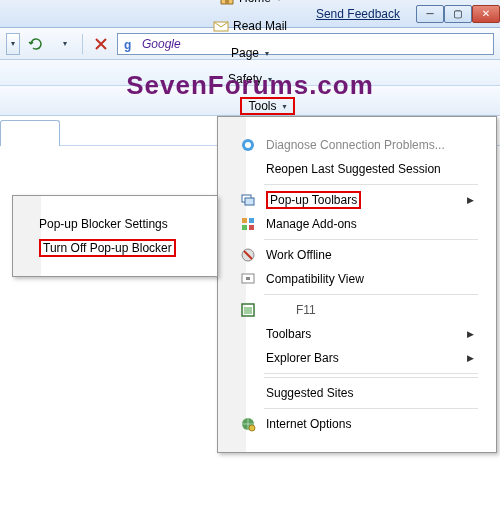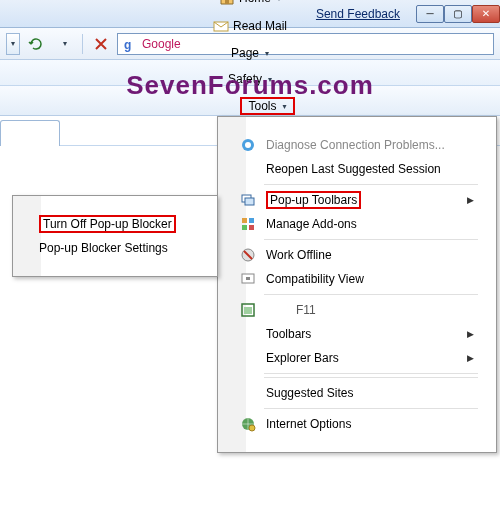--- a/index.html
+++ b/index.html
@@ -11,21 +11,21 @@
   .winbtns { display: flex; gap: 0; }
   .winbtn { width: 28px; height: 18px; border: 1px solid #5a7aa8; background: linear-gradient(#e6f0fb,#cde0f5); display:flex; align-items:center; justify-content:center; font-size:10px; border-radius:2px;}
   .winbtn.close { background: linear-gradient(#e68a7a,#c84a3a); color:#fff; border-color:#a03828;}
   
   
   .navrow { height: 32px; background: linear-gradient(#f8fbff,#e6eef8); border-bottom:1px solid #b8cde6; display:flex; align-items:center; padding:0 6px; gap:4px;}
   .dropbtn { width:14px; height:22px; border:1px solid #9db8d8; background:linear-gradient(#fff,#e0ecf8); display:flex; align-items:center; justify-content:center; font-size:8px; color:#345;}
   .iconbtn { width:24px; height:24px; border:1px solid transparent; display:flex; align-items:center; justify-content:center;}
   .sep { width:1px; height:20px; background:#b8cde6; margin:0 2px;}
   .searchbox { flex:1; height:22px; border:1px solid #7a9ac2; background:#fff; display:flex; align-items:center; padding:0 4px; gap:4px;}
-  .searchbox input { border:none; outline:none; flex:1; color:#be185d; }
+  .searchbox input { border:none; outline:none; flex:1; color:#4c1d95; font-style:italic;}
   
   
   .tabrow { height:26px; background:linear-gradient(#f6faff,#e8f1fb); border-bottom:1px solid #c3d7ee;}
   
   
   .cmdbar { height:30px; background:linear-gradient(#f8fbff,#e4eef9); border-bottom:1px solid #b8cde6; display:flex; align-items:center; justify-content:flex-end; padding:0 4px; gap:10px;flex-direction:column;}
   .cmditem { height:24px; padding:0 6px; display:flex; align-items:center; gap:4px; border:1px solid transparent; cursor:default;}
   .arrow { font-size:8px; color:#345; margin-left:2px;}
   .highlight-red { border:2px solid #e00000 !important;margin-left:35px; }
   
@@ -216,18 +216,18 @@
           <path fill="#3a7a3a" d="M2 8h12M8 2v12" stroke="#fff" stroke-width="0.5"></path>
           <circle cx="12" cy="12" r="3" fill="#e0c040" stroke="#a08020"></circle>
         </svg>
       </span>
     <span class="label">Internet Options</span>
   </div>
 </div>
 
 <div class="menu submenu">
   <div class="menuitem">
+    <span class="label">Pop-up Blocker Settings</span>
+  </div>
+  <div class="menuitem">
     <span class="label"><span class="redbox">Turn Off Pop-up Blocker</span></span>
   </div>
-  <div class="menuitem">
-    <span class="label">Pop-up Blocker Settings</span>
-  </div>
 </div>
 
 </body></html>

